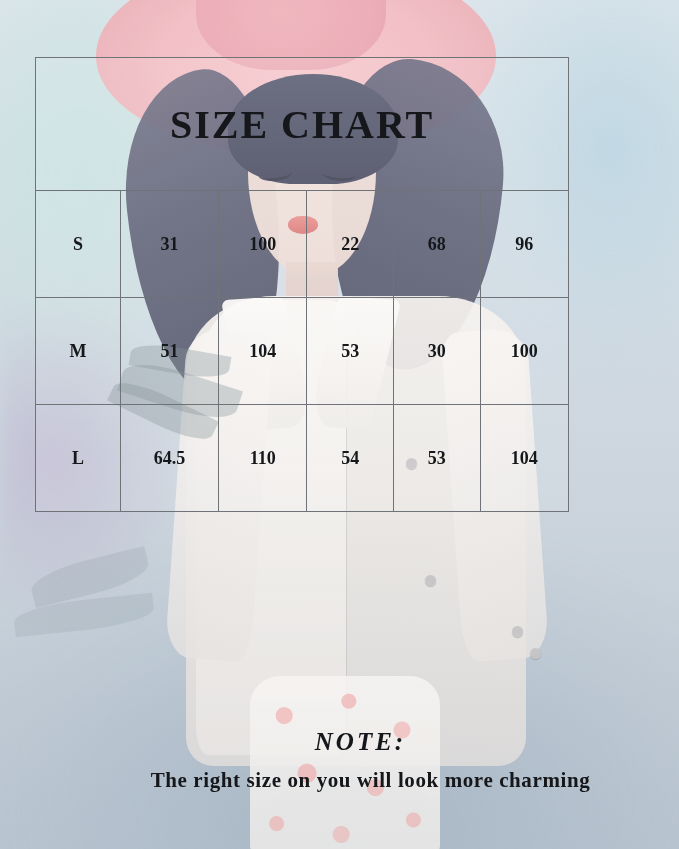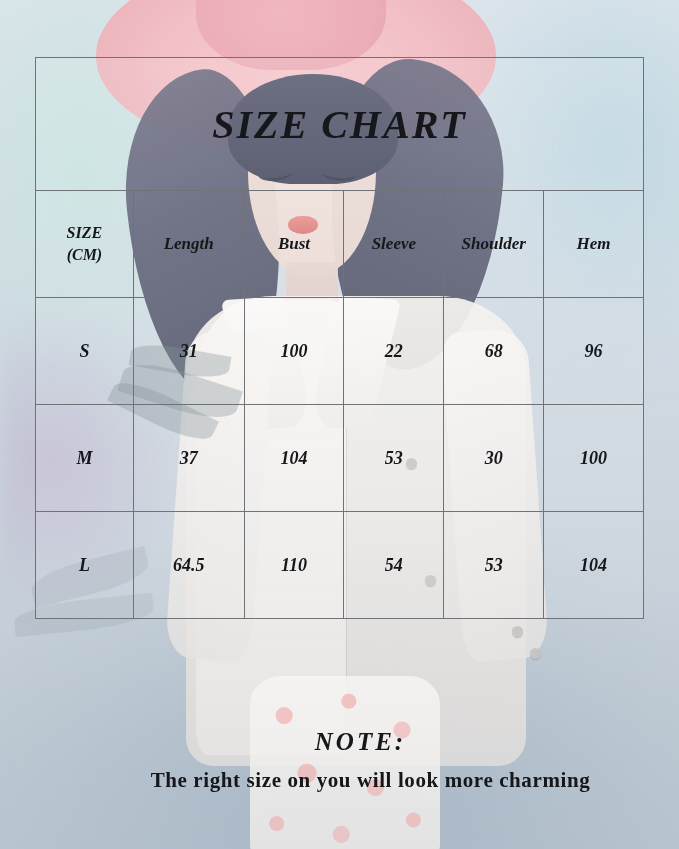--- a/index.html
+++ b/index.html
@@ -224,25 +224,24 @@
   .f2 { left: 108px; top: 396px; width: 110px; height: 30px; transform: rotate(26deg); }
   .f3 { left: 130px; top: 348px; width: 100px; height: 26px; transform: rotate(10deg); }
   .f4 { left: 30px; top: 560px; width: 120px; height: 34px; transform: rotate(-14deg); opacity:0.5; }
   .f5 { left: 14px; top: 600px; width: 140px; height: 30px; transform: rotate(-6deg); opacity:0.45; }
 
   
   .chart {
     position: absolute;
     left: 35px;
     top: 57px;
-    width: 609px;
+    width: 534px;
     border: 1px solid #6f7378;
     border-collapse: collapse;
     background: rgba(255,255,255,0.10);
-    font-style: italic;
   }
   .chart td, .chart th {
     border: 1px solid #6f7378;
     text-align: center;
     vertical-align: middle;
     color: #15171a;
     font-family: "Liberation Serif", serif;
   }
 
   .title-cell {
@@ -352,44 +351,33 @@
       <col class="col-bust">
       <col class="col-sleeve">
       <col class="col-should">
       <col class="col-hem">
     </colgroup>
     <tbody>
       <tr>
         <td class="title-cell" colspan="6">SIZE CHART</td>
       </tr>
 
-      <tr class="hdr-row">
-        <td class="size-head">
-          <div>SIZE</div>
-          <div>(CM)</div>
-        </td>
-        <td>Length</td>
-        <td>Bust</td>
-        <td>Sleeve</td>
-        <td>Shoulder</td>
-        <td>Hem</td>
-      </tr>
 
       <tr class="data-row">
         <td>S</td>
         <td>31</td>
         <td>100</td>
         <td>22</td>
         <td>68</td>
         <td>96</td>
       </tr>
 
       <tr class="data-row">
         <td>M</td>
-        <td>37</td>
+        <td>51</td>
         <td>104</td>
         <td>53</td>
         <td>30</td>
         <td>100</td>
       </tr>
 
       <tr class="data-row">
         <td>L</td>
         <td>64.5</td>
         <td>110</td>

